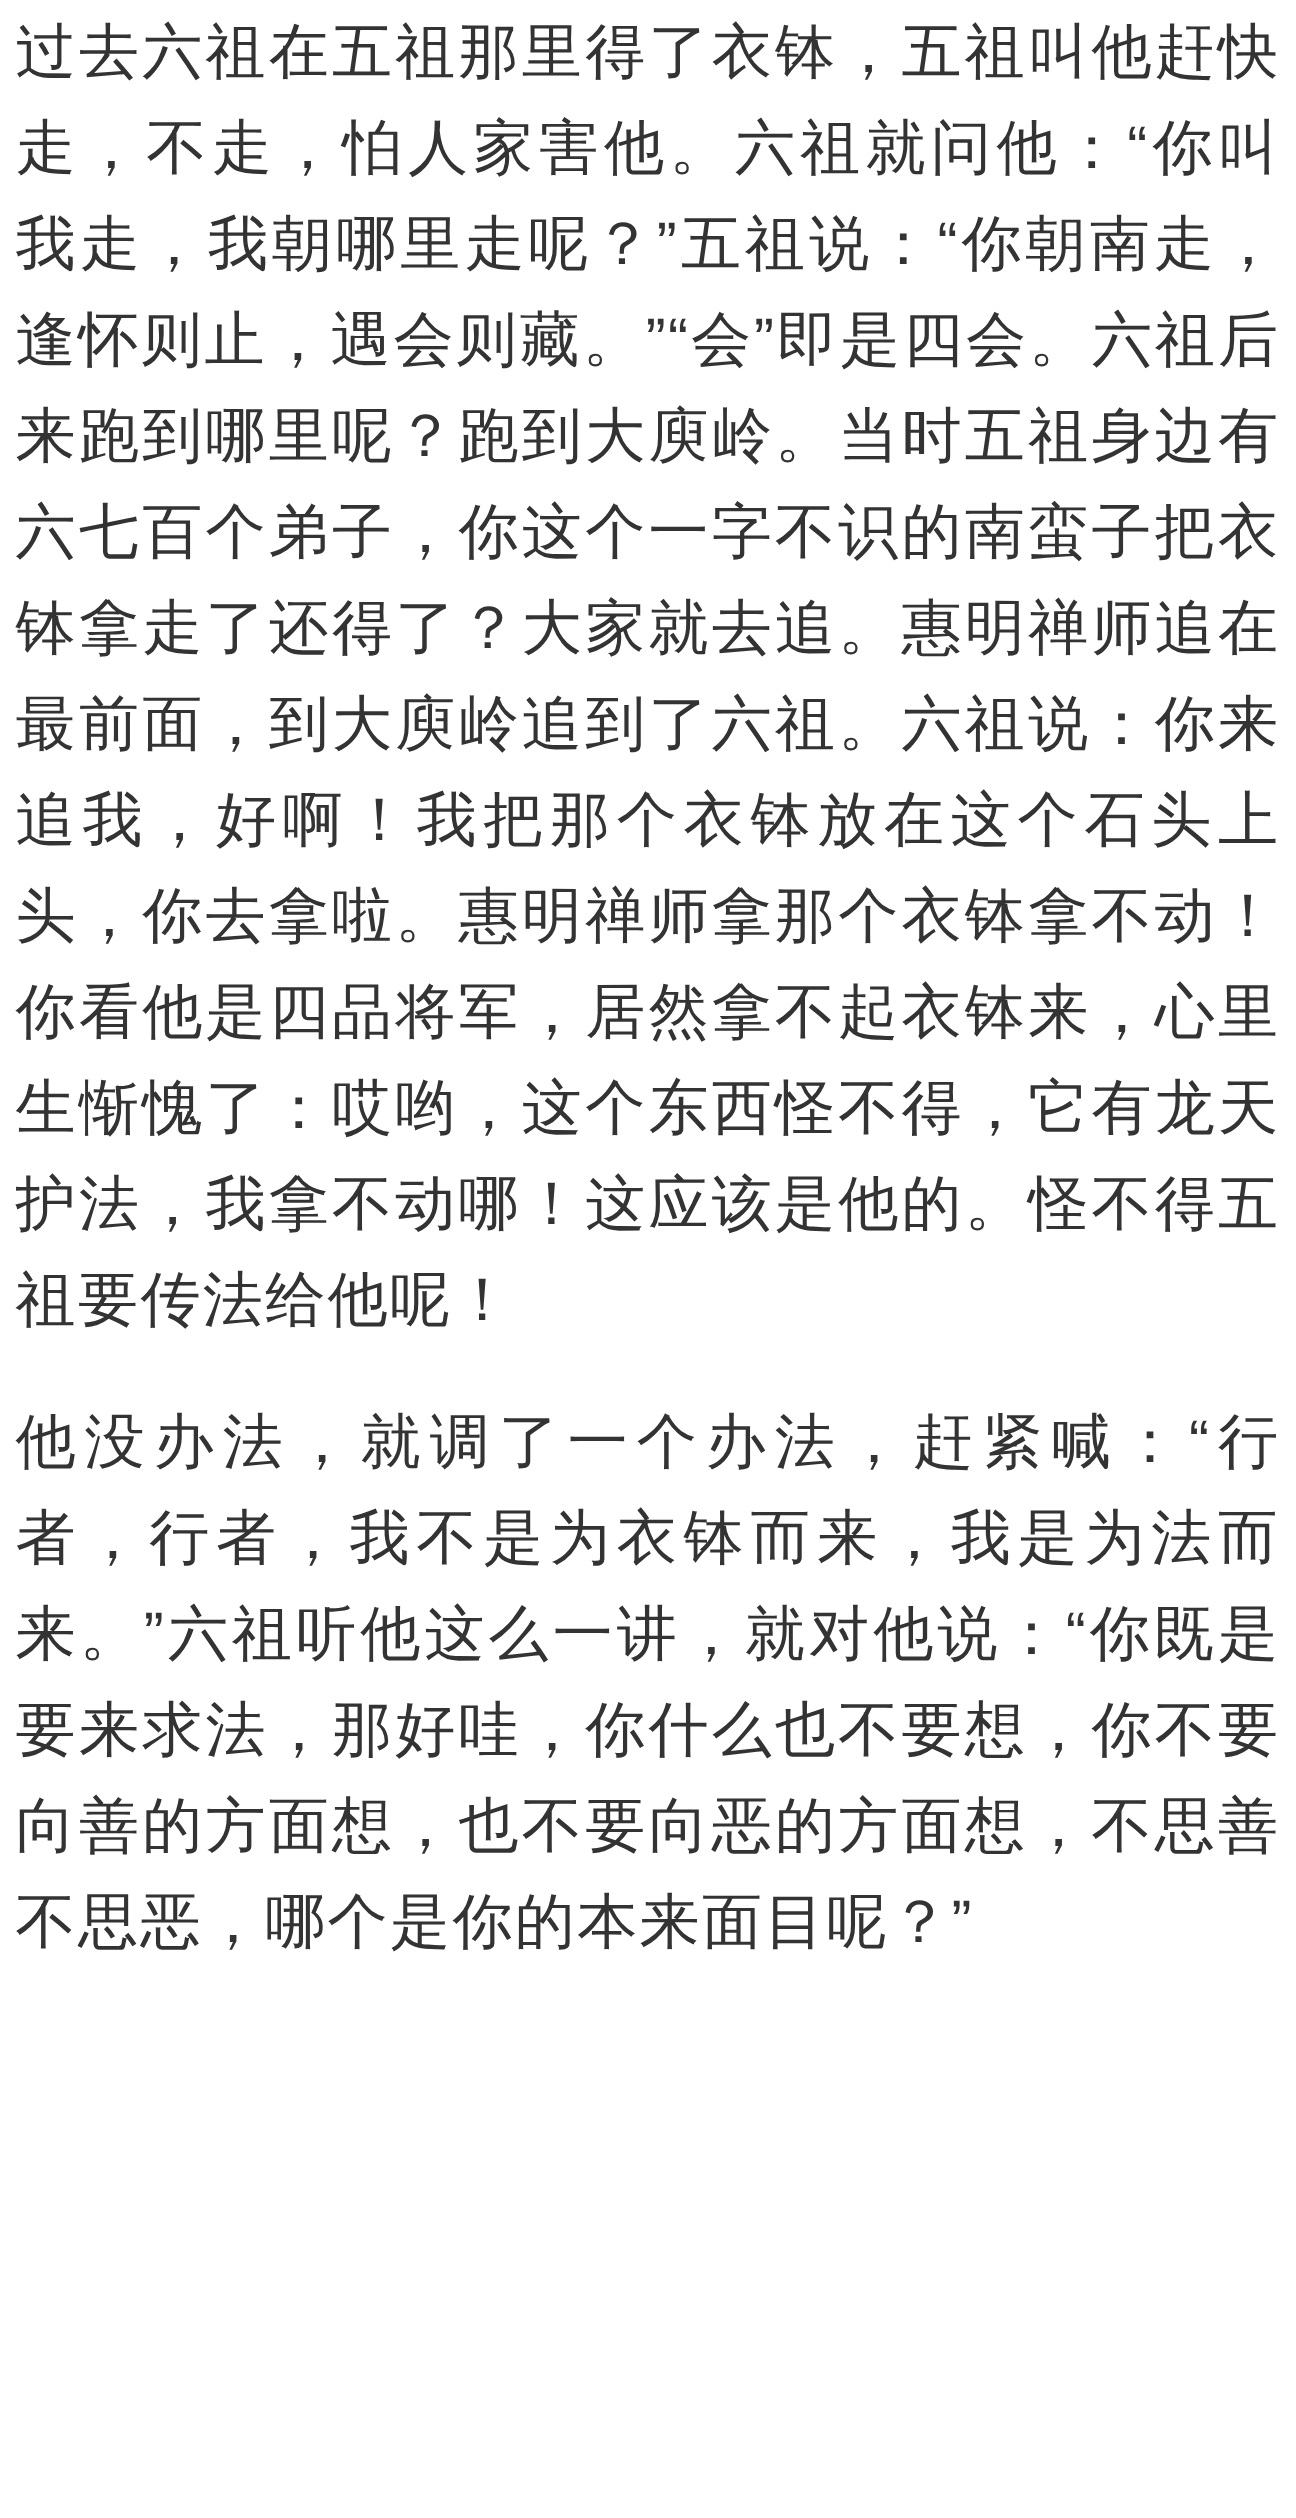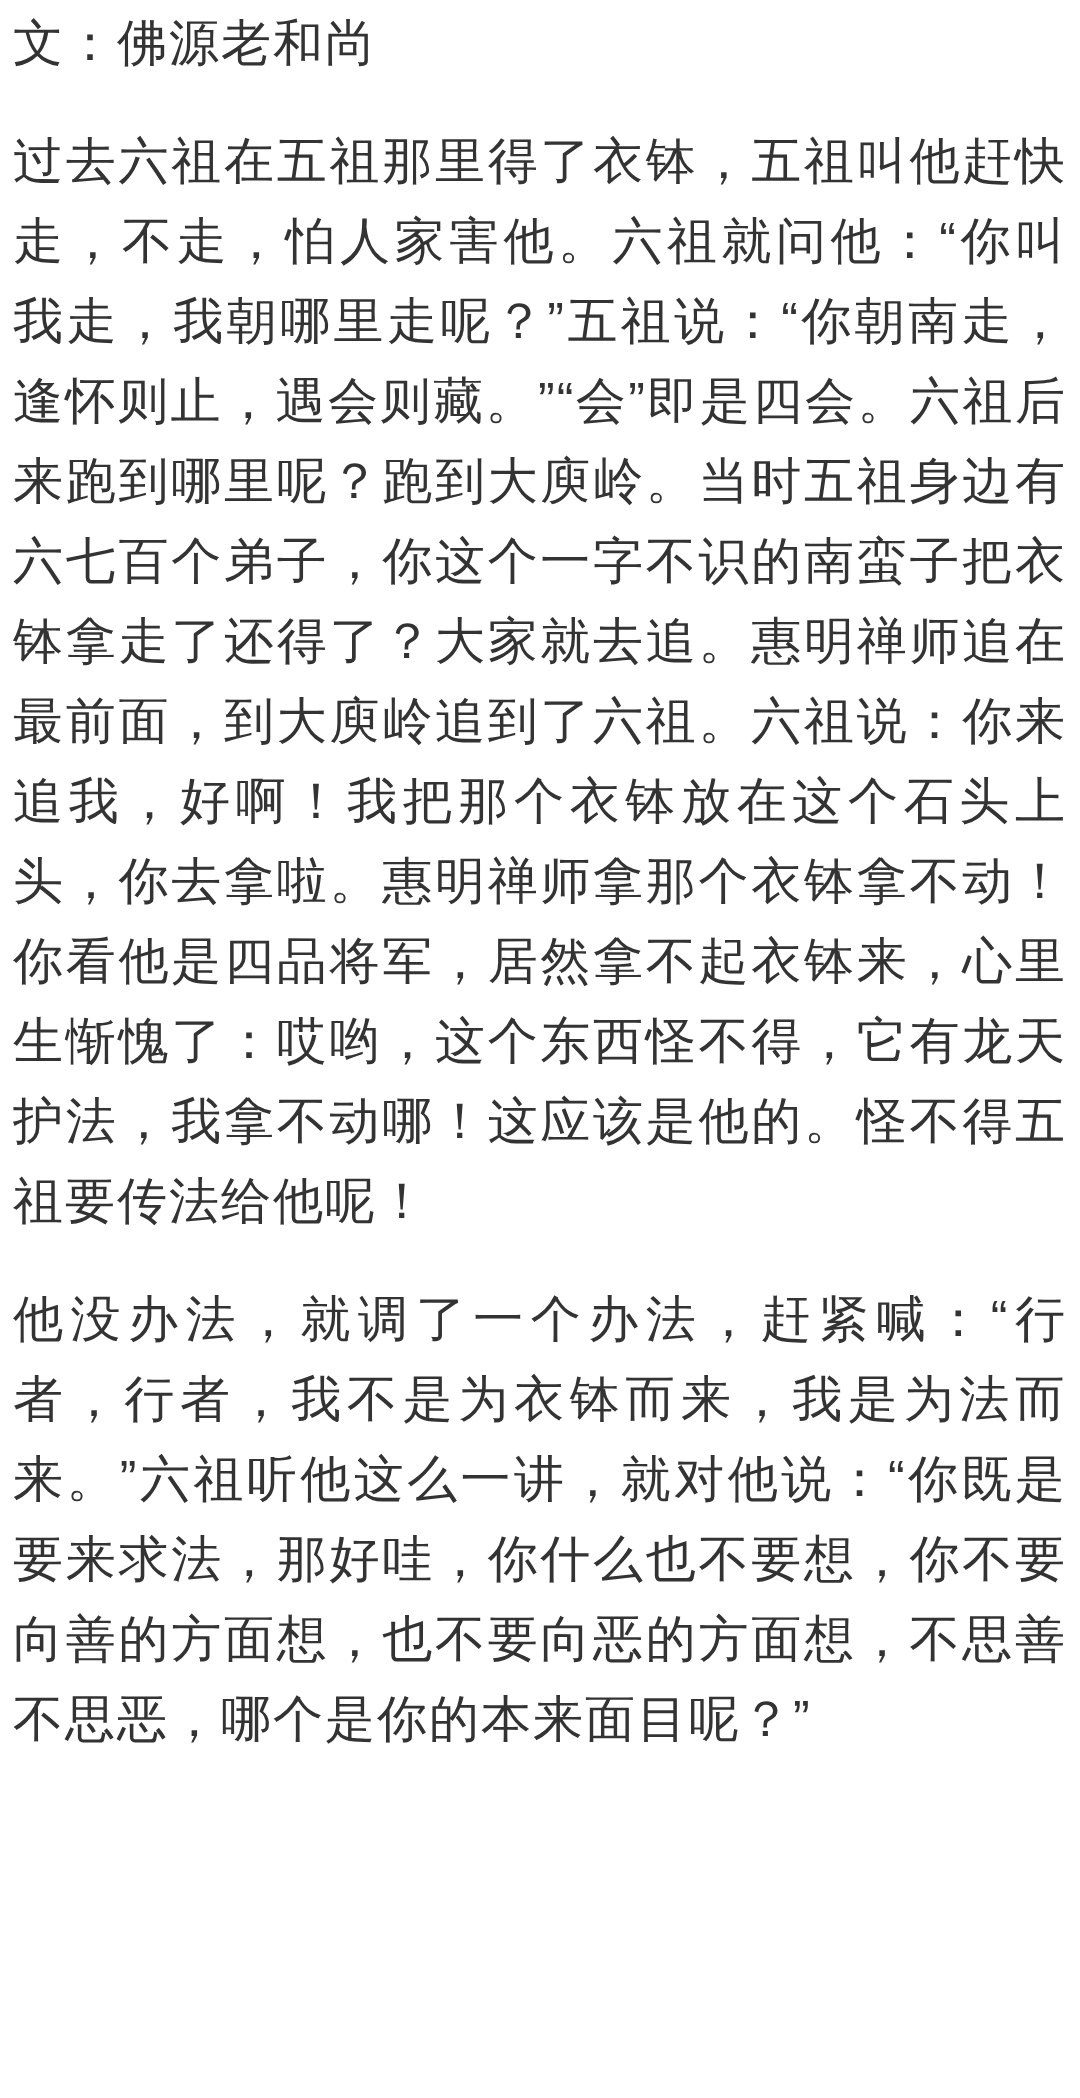--- a/index.html
+++ b/index.html
@@ -28,16 +28,15 @@
     word-break: break-all;
   }
   .article p {
     margin: 0 0 38px 0;
   }
 </style>
 </head>
 <body>
 
 <div class="article">
-  <p>文：佛源老和尚</p>
   <p>过去六祖在五祖那里得了衣钵，五祖叫他赶快走，不走，怕人家害他。六祖就问他：“你叫我走，我朝哪里走呢？”五祖说：“你朝南走，逢怀则止，遇会则藏。”“会”即是四会。六祖后来跑到哪里呢？跑到大庾岭。当时五祖身边有六七百个弟子，你这个一字不识的南蛮子把衣钵拿走了还得了？大家就去追。惠明禅师追在最前面，到大庾岭追到了六祖。六祖说：你来追我，好啊！我把那个衣钵放在这个石头上头，你去拿啦。惠明禅师拿那个衣钵拿不动！你看他是四品将军，居然拿不起衣钵来，心里生惭愧了：哎哟，这个东西怪不得，它有龙天护法，我拿不动哪！这应该是他的。怪不得五祖要传法给他呢！</p>
   <p>他没办法，就调了一个办法，赶紧喊：“行者，行者，我不是为衣钵而来，我是为法而来。”六祖听他这么一讲，就对他说：“你既是要来求法，那好哇，你什么也不要想，你不要向善的方面想，也不要向恶的方面想，不思善不思恶，哪个是你的本来面目呢？”</p>
 </div>
 
 </body></html>

